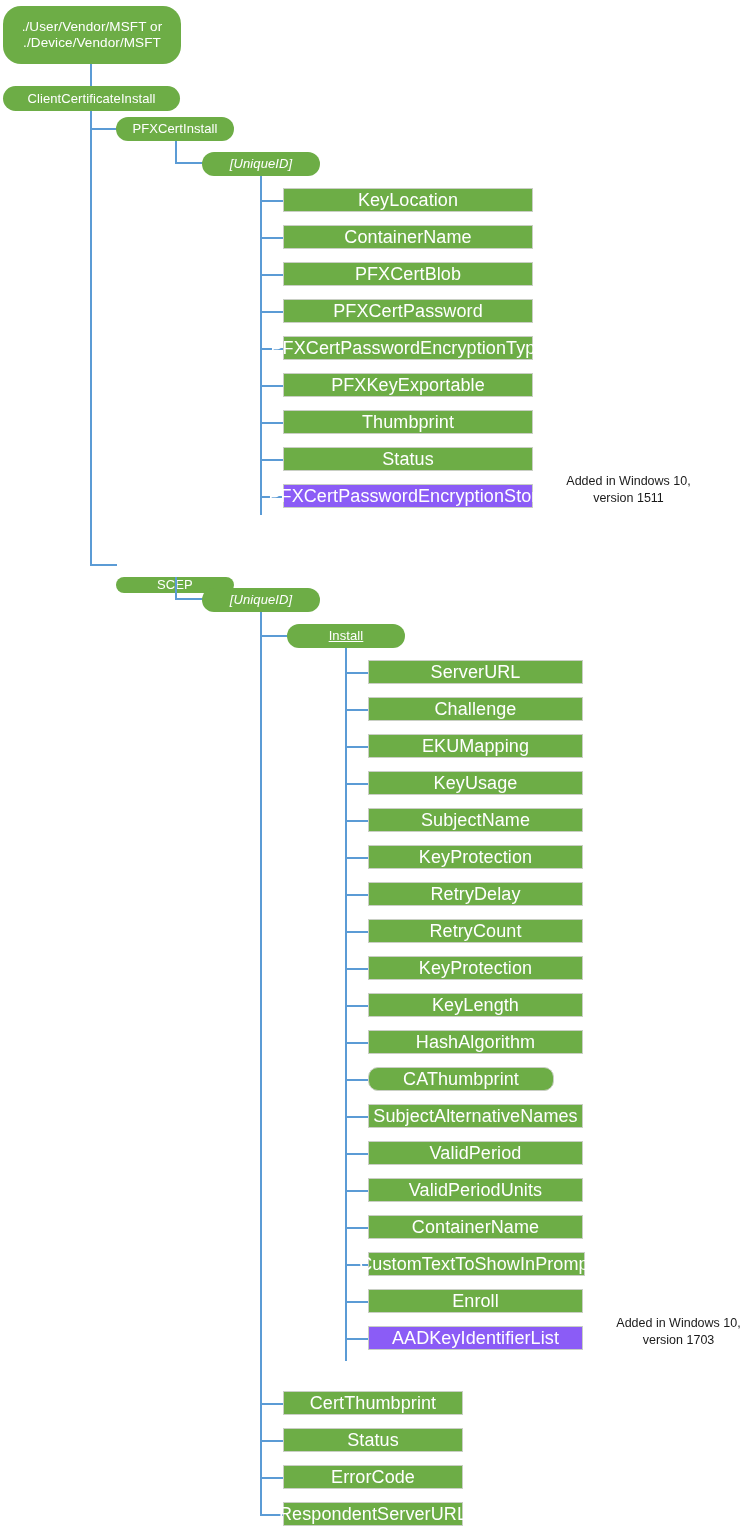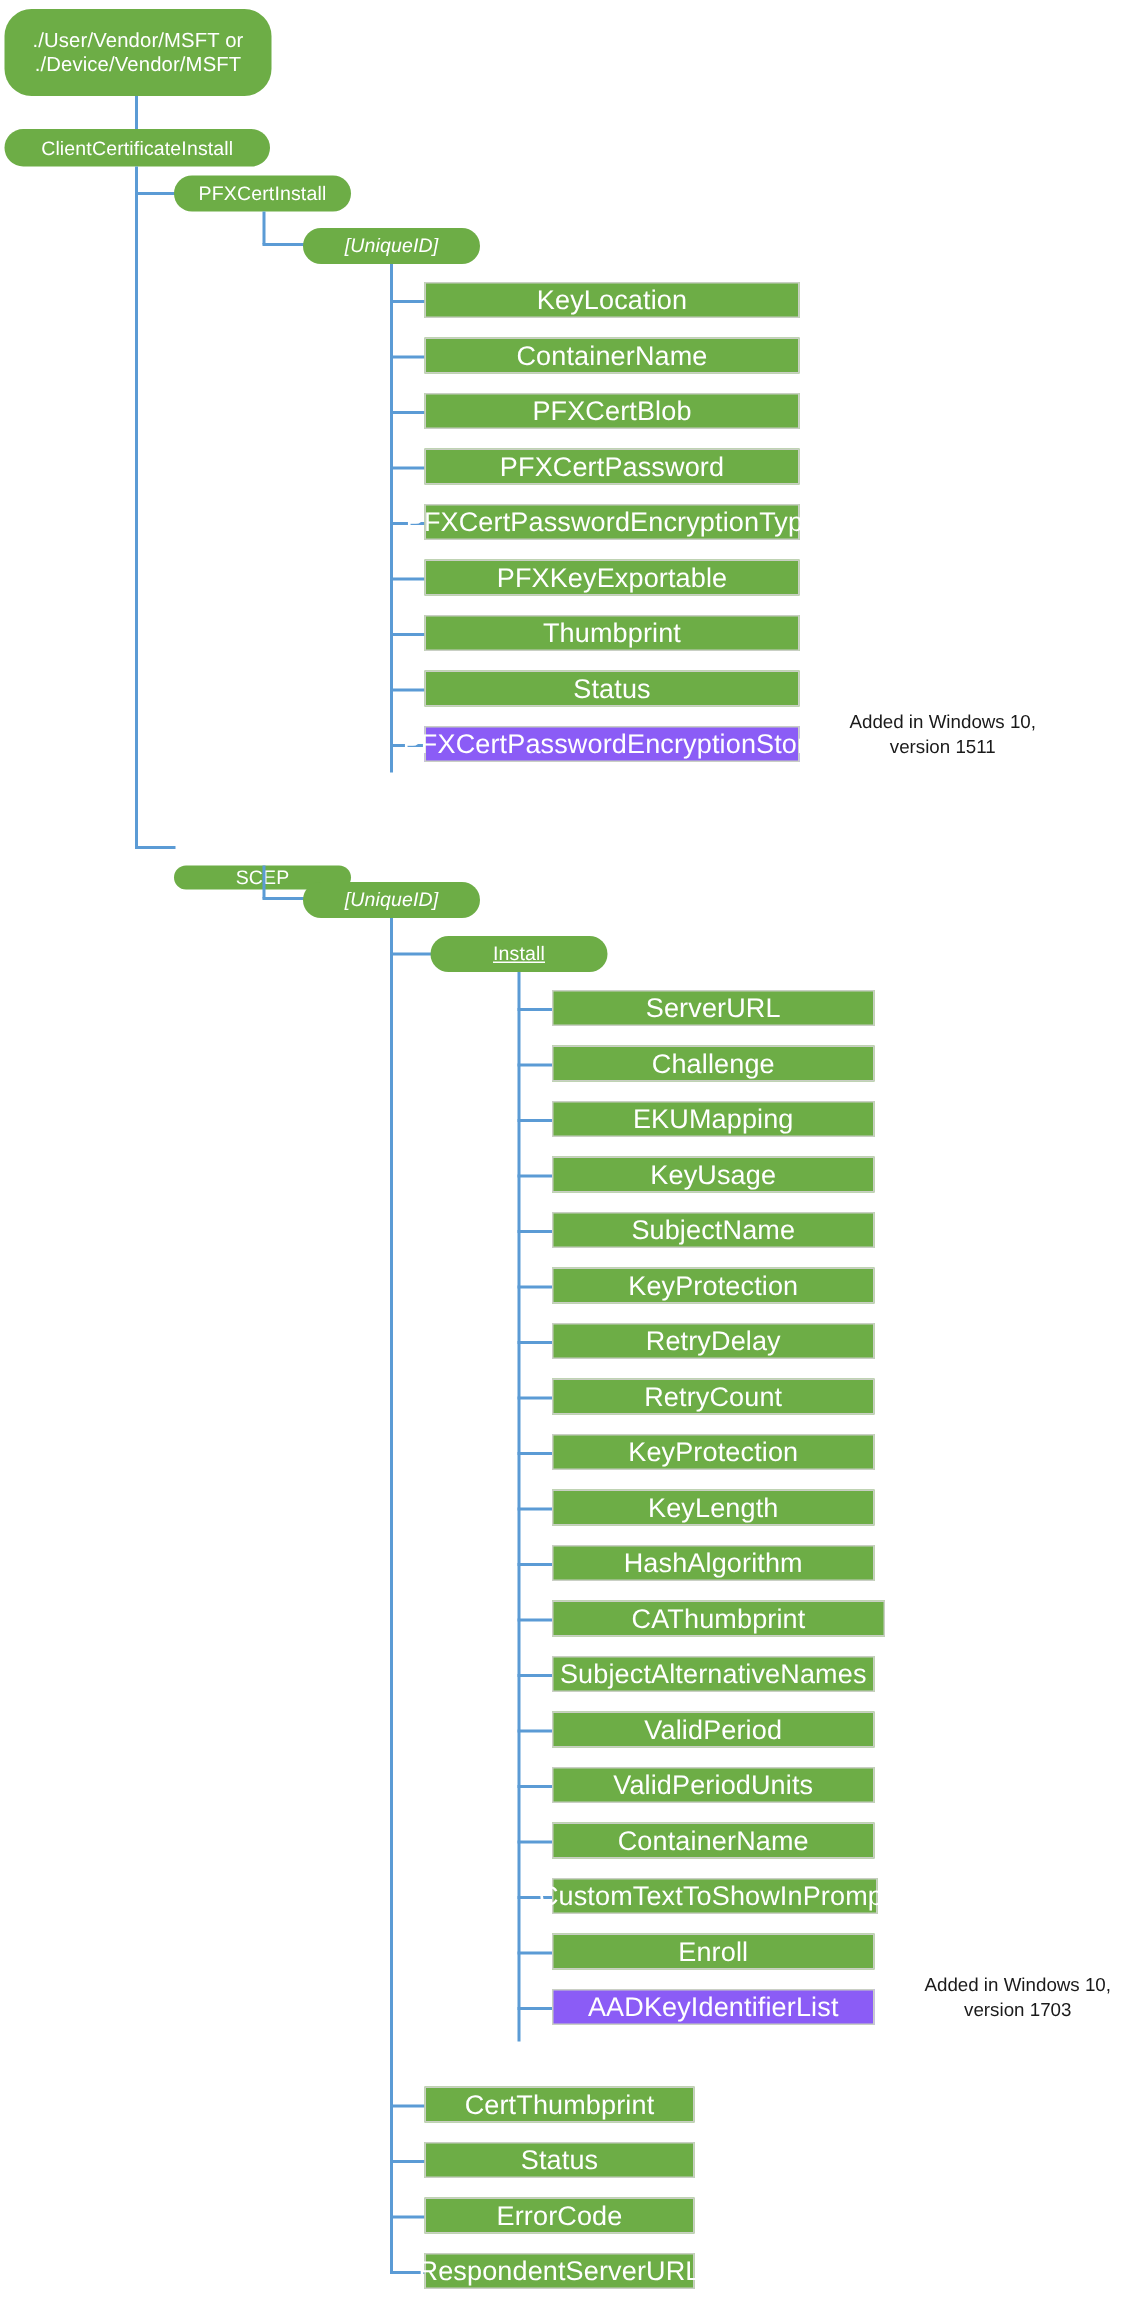--- a/index.html
+++ b/index.html
@@ -151,21 +151,21 @@
       <div class="node box green" style="left: 368px; top: 882px; width: 215px; height: 24px;">RetryDelay</div>
       <div class="hline" style="left: 345px; top: 931px; width: 23px;"></div>
       <div class="node box green" style="left: 368px; top: 919px; width: 215px; height: 24px;">RetryCount</div>
       <div class="hline" style="left: 345px; top: 968px; width: 23px;"></div>
       <div class="node box green" style="left: 368px; top: 956px; width: 215px; height: 24px;">KeyProtection</div>
       <div class="hline" style="left: 345px; top: 1005px; width: 23px;"></div>
       <div class="node box green" style="left: 368px; top: 993px; width: 215px; height: 24px;">KeyLength</div>
       <div class="hline" style="left: 345px; top: 1042px; width: 23px;"></div>
       <div class="node box green" style="left: 368px; top: 1030px; width: 215px; height: 24px;">HashAlgorithm</div>
       <div class="hline" style="left: 345px; top: 1079px; width: 23px;"></div>
-      <div class="node box green" style="left: 368px; top: 1067px; width: 222px; height: 24px;">CAThumbprint</div>
+      <div class="node box green" style="left: 368px; top: 1067px; width: 186px; height: 24px; border-radius: 10px;">CAThumbprint</div>
       <div class="hline" style="left: 345px; top: 1116px; width: 23px;"></div>
       <div class="node box green" style="left: 368px; top: 1104px; width: 215px; height: 24px;">SubjectAlternativeNames</div>
       <div class="hline" style="left: 345px; top: 1153px; width: 23px;"></div>
       <div class="node box green" style="left: 368px; top: 1141px; width: 215px; height: 24px;">ValidPeriod</div>
       <div class="hline" style="left: 345px; top: 1190px; width: 23px;"></div>
       <div class="node box green" style="left: 368px; top: 1178px; width: 215px; height: 24px;">ValidPeriodUnits</div>
       <div class="hline" style="left: 345px; top: 1227px; width: 23px;"></div>
       <div class="node box green" style="left: 368px; top: 1215px; width: 215px; height: 24px;">ContainerName</div>
       <div class="hline" style="left: 345px; top: 1264px; width: 23px;"></div>
       <div class="node box green" style="left: 368px; top: 1252px; width: 217px; height: 24px;">CustomTextToShowInPrompt</div>

